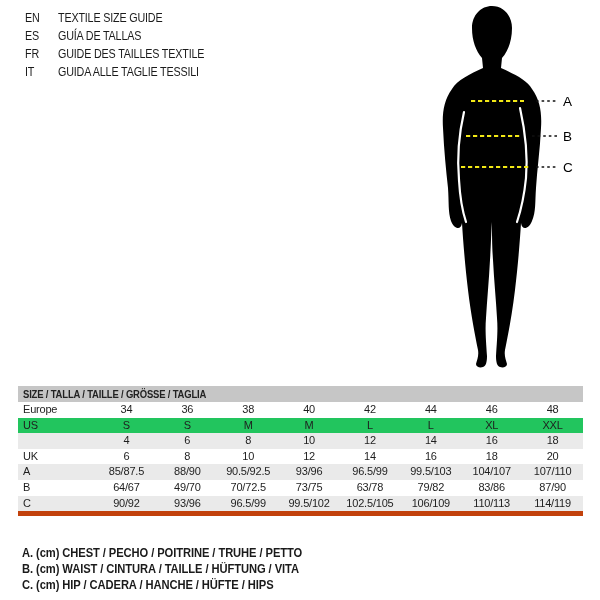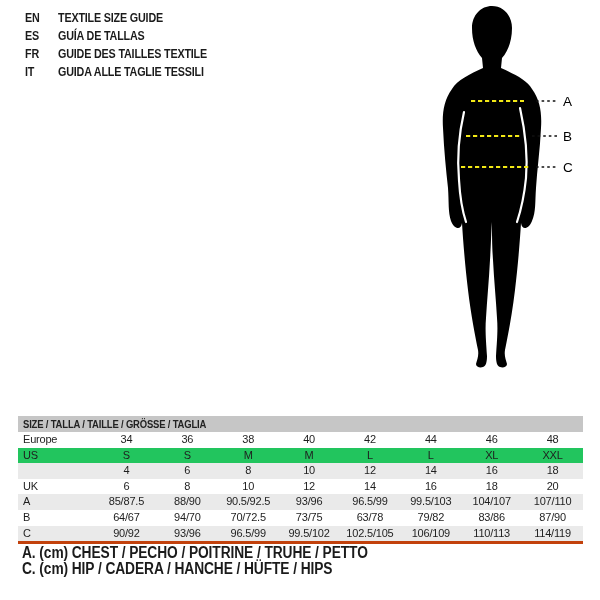--- a/index.html
+++ b/index.html
@@ -4,41 +4,41 @@
 <style>
   html,body{margin:0;padding:0;background:#fff;}
   .canvas{
     position:relative;width:600px;height:600px;background:#ffffff;overflow:hidden;
     font-family:"Liberation Sans","DejaVu Sans",sans-serif;color:#1b1b1b;
   }
   .cond{display:inline-block;transform:scaleX(0.86);transform-origin:0 50%;white-space:nowrap;}
 
   
   .lang-list{position:absolute;left:25px;top:9px;margin:0;padding:0;list-style:none;}
-  .lang-list li{display:flex;height:18px;line-height:18px;font-size:12.5px;font-weight:bold;letter-spacing:-0.2px;}
+  .lang-list li{display:flex;height:18px;line-height:18px;font-size:12.5px;font-weight:normal;letter-spacing:-0.2px;}
   .lang-list .code{width:33px;flex:0 0 33px;}
 
   
   .figure{position:absolute;left:430px;top:0;width:170px;height:390px;}
   .figure svg{display:block;width:100%;height:100%;}
   .measure-letter{font-family:"Liberation Sans","DejaVu Sans",sans-serif;font-size:13.5px;fill:#000;}
 
   
   .section-title{position:absolute;left:22px;top:362px;font-size:11.5px;font-weight:bold;letter-spacing:-0.1px;}
 
   
-  .size-table{position:absolute;left:18px;top:416px;width:565px;border-collapse:collapse;table-layout:fixed;
-              border-bottom:3px solid #c2410c;}
+  .size-table{position:absolute;left:18px;top:386px;width:565px;border-collapse:collapse;table-layout:fixed;
+              border-bottom:5px solid #c2410c;}
   .size-table th{height:16px;text-align:left;padding:0 0 0 5px;font-size:11px;font-weight:600;color:#222;letter-spacing:-0.2px;}
   .size-table td{height:15.6px;padding:0;font-size:11px;letter-spacing:-0.2px;text-align:center;color:#1e1e1e;line-height:15.6px;}
   .size-table td.rowlabel{text-align:left;padding-left:5px;}
 
   
   .legend{position:absolute;left:22px;top:545px;}
-  .legend div{height:16px;line-height:16px;font-size:16px;font-weight:bold;letter-spacing:-0.1px;}
+  .legend div{height:16px;line-height:16px;font-size:13px;font-weight:bold;letter-spacing:-0.1px;}
 </style>
 </head>
 <body>
 
 <div class="canvas">
 
   <ul class="lang-list">
     <li>
       <span class="code"><span class="cond">EN</span></span>
       <span class="cond">TEXTILE SIZE GUIDE</span>
@@ -167,21 +167,21 @@
           <td>90.5/92.5</td>
           <td>93/96</td>
           <td>96.5/99</td>
           <td>99.5/103</td>
           <td>104/107</td>
           <td>107/110</td>
         </tr>
         <tr>
           <td class="rowlabel">B</td>
           <td>64/67</td>
-          <td>94/70</td>
+          <td>49/70</td>
           <td>70/72.5</td>
           <td>73/75</td>
           <td>63/78</td>
           <td>79/82</td>
           <td>83/86</td>
           <td>87/90</td>
         </tr>
         <tr style="background: rgb(234, 234, 234);">
           <td class="rowlabel">C</td>
           <td>90/92</td>
@@ -191,16 +191,17 @@
           <td>102.5/105</td>
           <td>106/109</td>
           <td>110/113</td>
           <td>114/119</td>
         </tr>
       </tbody>
   </table>
 
   <div class="legend">
     <div><span class="cond">A. (cm) CHEST / PECHO / POITRINE / TRUHE / PETTO</span></div>
+    <div><span class="cond">B. (cm) WAIST / CINTURA / TAILLE / HÜFTUNG / VITA</span></div>
     <div><span class="cond">C. (cm) HIP / CADERA / HANCHE / HÜFTE / HIPS</span></div>
   </div>
 
 </div>
 
 </body></html>

